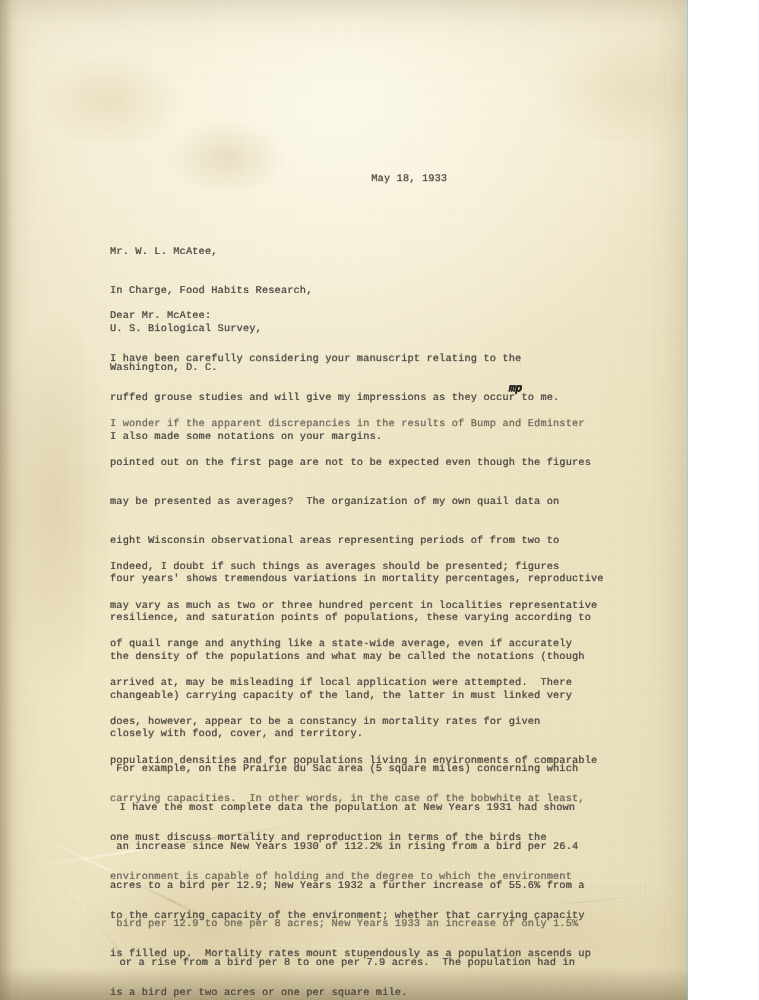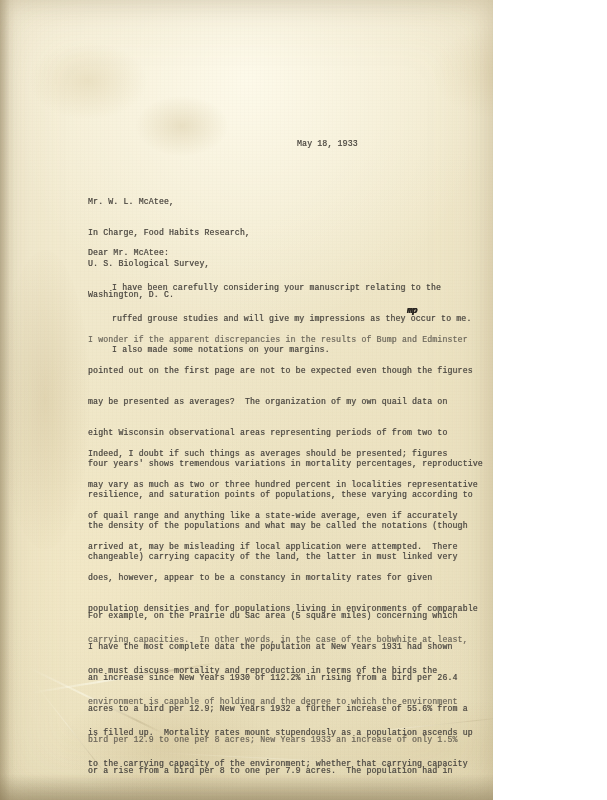--- a/index.html
+++ b/index.html
@@ -3,21 +3,21 @@
 <meta charset="utf-8">
 <title>Scanned Letter</title>
 <style>
   html, body {
     margin: 0;
     padding: 0;
     background: #ffffff;
   }
   #page {
     position: relative;
-    width: 493px;
+    width: 550px;
     height: 800px;
     overflow: hidden;
     background: #0ea5e9;
     font-family: "Liberation Mono", "DejaVu Sans Mono", monospace;
   }
 
   
   #paper-base {
     position: absolute;
     inset: 0;
@@ -78,24 +78,24 @@
     white-space: pre;
     text-shadow:
        0.35px 0 0 rgba(78,74,68,0.40),
       -0.35px 0 0 rgba(100,94,84,0.22),
        0 0.35px 0 rgba(90,85,76,0.22);
   }
   .blk { position: absolute; }
   #date-line  { left: 297px; top: 139px; }
   #address    { left: 88px;  top: 176px; }
   #salutation { left: 88px;  top: 232px; margin-top: 16px; }
-  #para-1     { left: 88px;  top: 262px; margin-left: 24px; }
+  #para-1     { left: 88px;  top: 262px; }
   #para-2     { left: 88px;  top: 314px; }
   #para-3     { left: 88px;  top: 428px; }
-  #para-4     { left: 88px;  top: 590px; }
+  #para-4     { left: 88px;  top: 590px; text-align: center; }
 
   
   .faint { opacity: .78; }
 
   
   #overstrike {
     position: absolute;
     left: 407px;
     top: 306px;
     font-family: "Liberation Mono", "DejaVu Sans Mono", monospace;
@@ -153,34 +153,36 @@
 
     <div class="blk" id="para-2">
       <div class="faint">I wonder if the apparent discrepancies in the results of Bump and Edminster</div>
       <div>pointed out on the first page are not to be expected even though the figures</div>
       <div>may be presented as averages?  The organization of my own quail data on</div>
       <div>eight Wisconsin observational areas representing periods of from two to</div>
       <div>four years' shows tremendous variations in mortality percentages, reproductive</div>
       <div>resilience, and saturation points of populations, these varying according to</div>
       <div>the density of the populations and what may be called the notations (though</div>
       <div>changeable) carrying capacity of the land, the latter in must linked very</div>
+      <div>closely with food, cover, and territory.</div>
     </div>
 
     <div class="blk" id="para-3">
       <div>Indeed, I doubt if such things as averages should be presented; figures</div>
       <div>may vary as much as two or three hundred percent in localities representative</div>
       <div>of quail range and anything like a state-wide average, even if accurately</div>
       <div>arrived at, may be misleading if local application were attempted.  There</div>
       <div>does, however, appear to be a constancy in mortality rates for given</div>
       <div>population densities and for populations living in environments of comparable</div>
       <div class="faint">carrying capacities.  In other words, in the case of the bobwhite at least,</div>
       <div>one must discuss mortality and reproduction in terms of the birds the</div>
       <div class="faint">environment is capable of holding and the degree to which the environment</div>
+      <div>to the carrying capacity of the environment; whether that carrying capacity</div>
       <div>is filled up.  Mortality rates mount stupendously as a population ascends up</div>
-      <div>to the carrying capacity of the environment; whether that carrying capacity</div>
+      <div>is a bird per two acres or one per square mile.</div>
     </div>
 
     <div class="blk" id="para-4">
       <div>For example, on the Prairie du Sac area (5 square miles) concerning which</div>
       <div>I have the most complete data the population at New Years 1931 had shown</div>
       <div>an increase since New Years 1930 of 112.2% in rising from a bird per 26.4</div>
       <div>acres to a bird per 12.9; New Years 1932 a further increase of 55.6% from a</div>
       <div class="faint">bird per 12.9 to one per 8 acres; New Years 1933 an increase of only 1.5%</div>
       <div>or a rise from a bird per 8 to one per 7.9 acres.  The population had in</div>
     </div>

